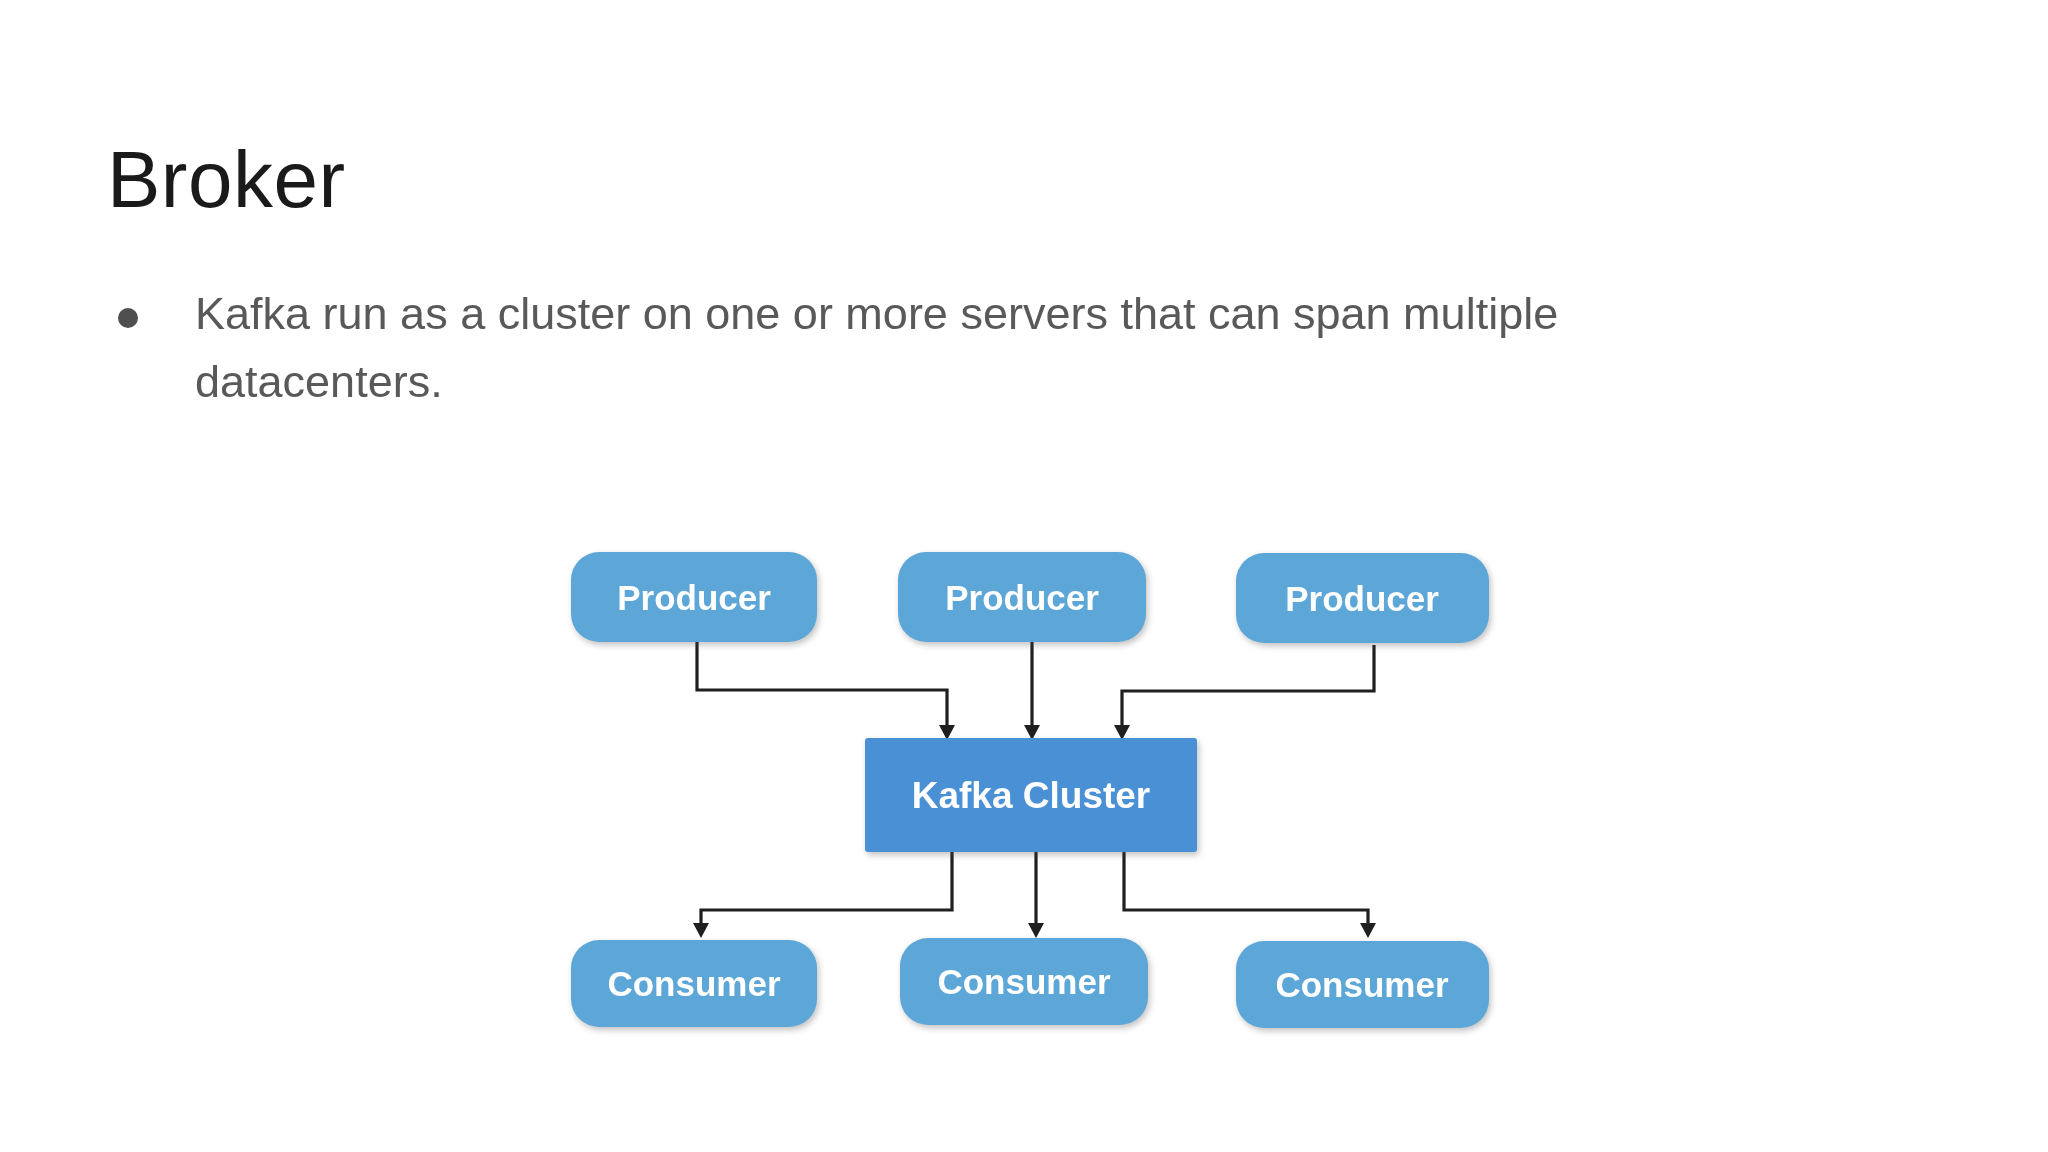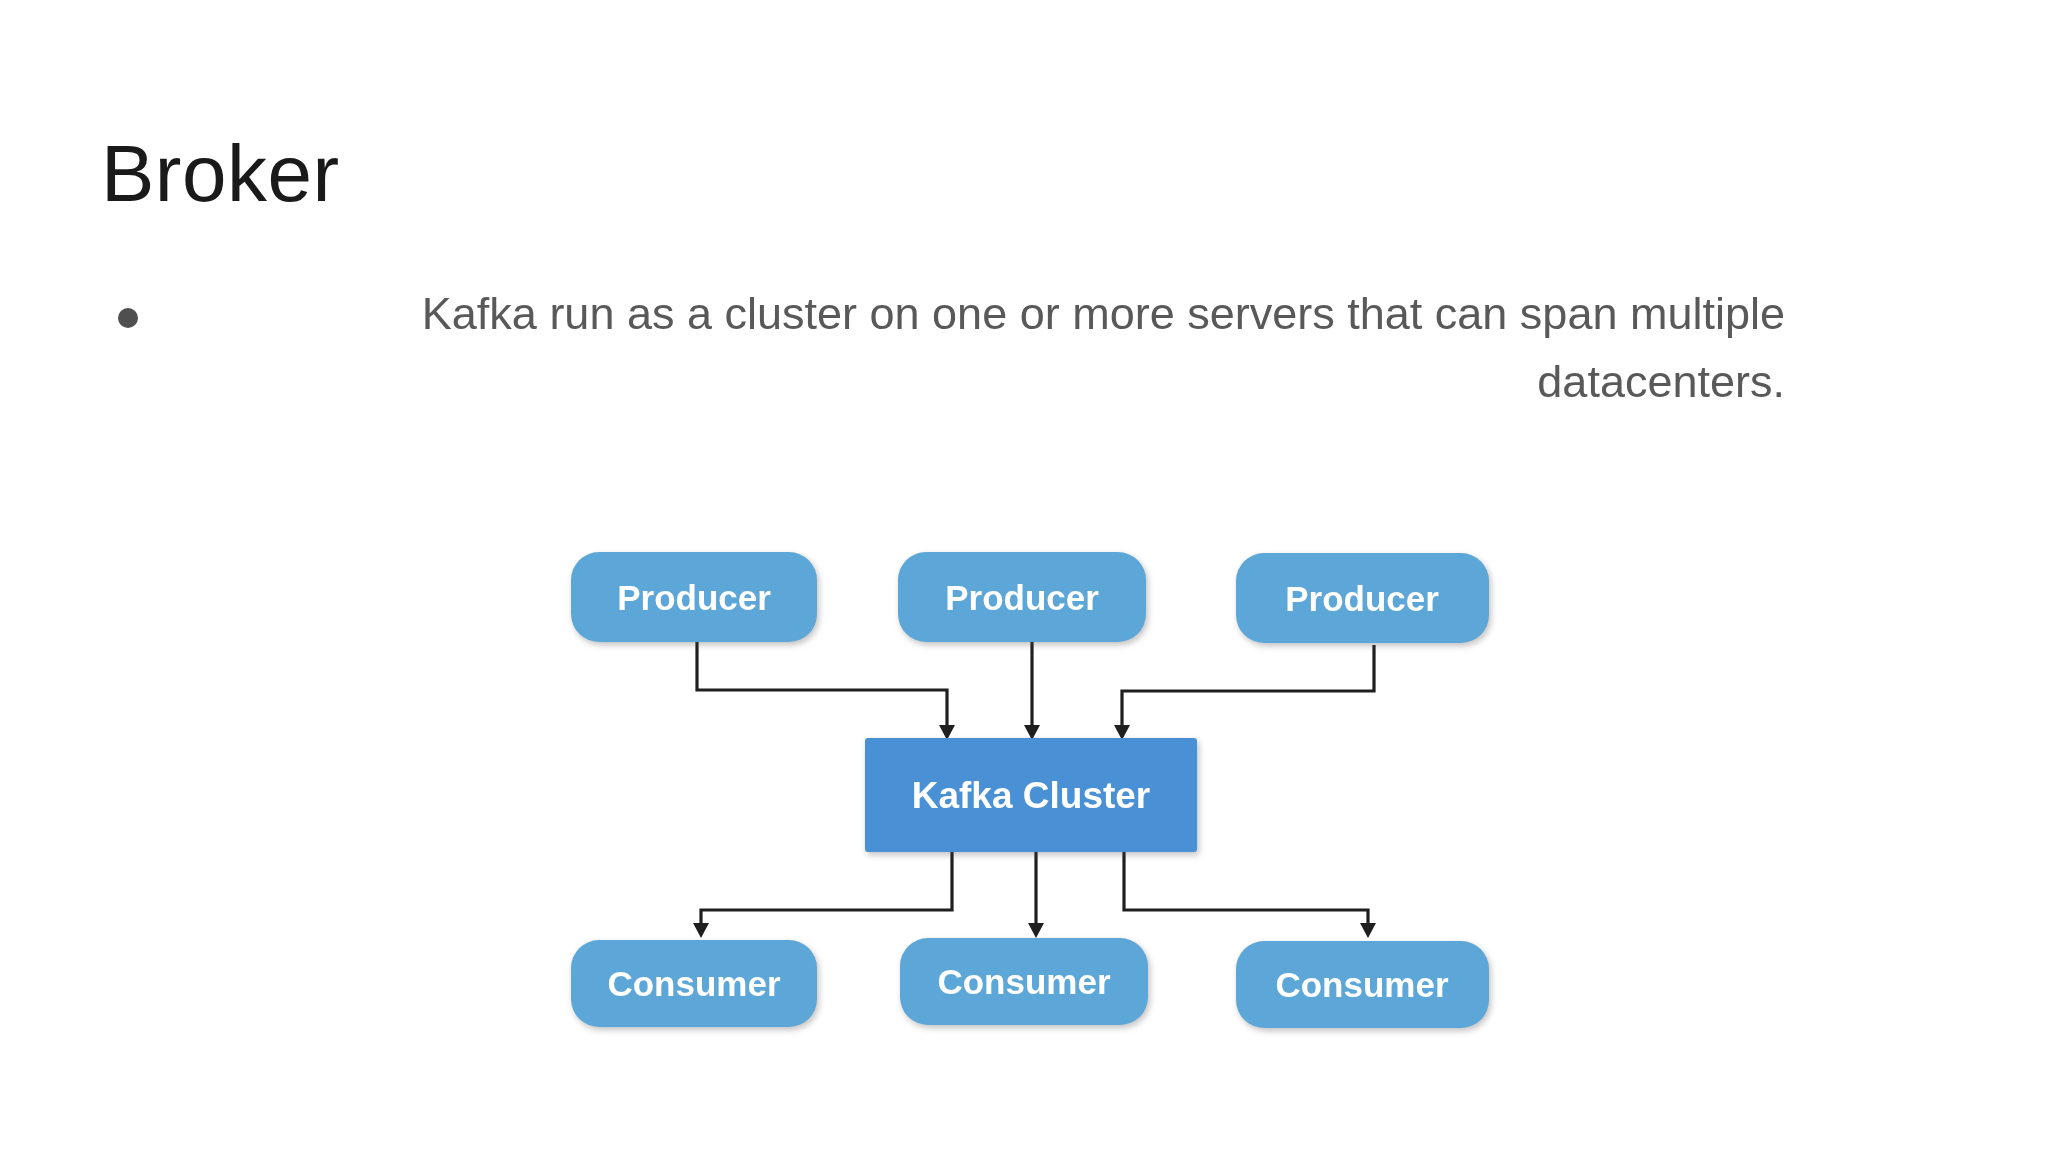--- a/index.html
+++ b/index.html
@@ -12,40 +12,39 @@
     width: 2048px;
     height: 1152px;
     background: #ffffff;
     overflow: hidden;
     font-family: "Liberation Sans", sans-serif;
   }
   .title {
     position: absolute;
     left: 95px;
     top: 120px;
-    margin: 6px;
+    margin: 12px;
     font-size: 80px;
     line-height: 1.2;
     font-weight: 400;
     color: #1a1a1a;
     letter-spacing: 0.5px;
   }
   .bullets {
     position: absolute;
     left: 118px;
     top: 280px;
     margin: 0;
     padding: 0;
     list-style: none;
     width: 1680px;
   }
   .bullets li {
     display: flex;
     align-items: flex-start;
-    text-align: right;
   }
   .dot {
     flex: 0 0 auto;
     width: 20px;
     height: 20px;
     margin-top: 28px;
     border-radius: 50%;
     background: #4f4f4f;
   }
   .bullet-text {

